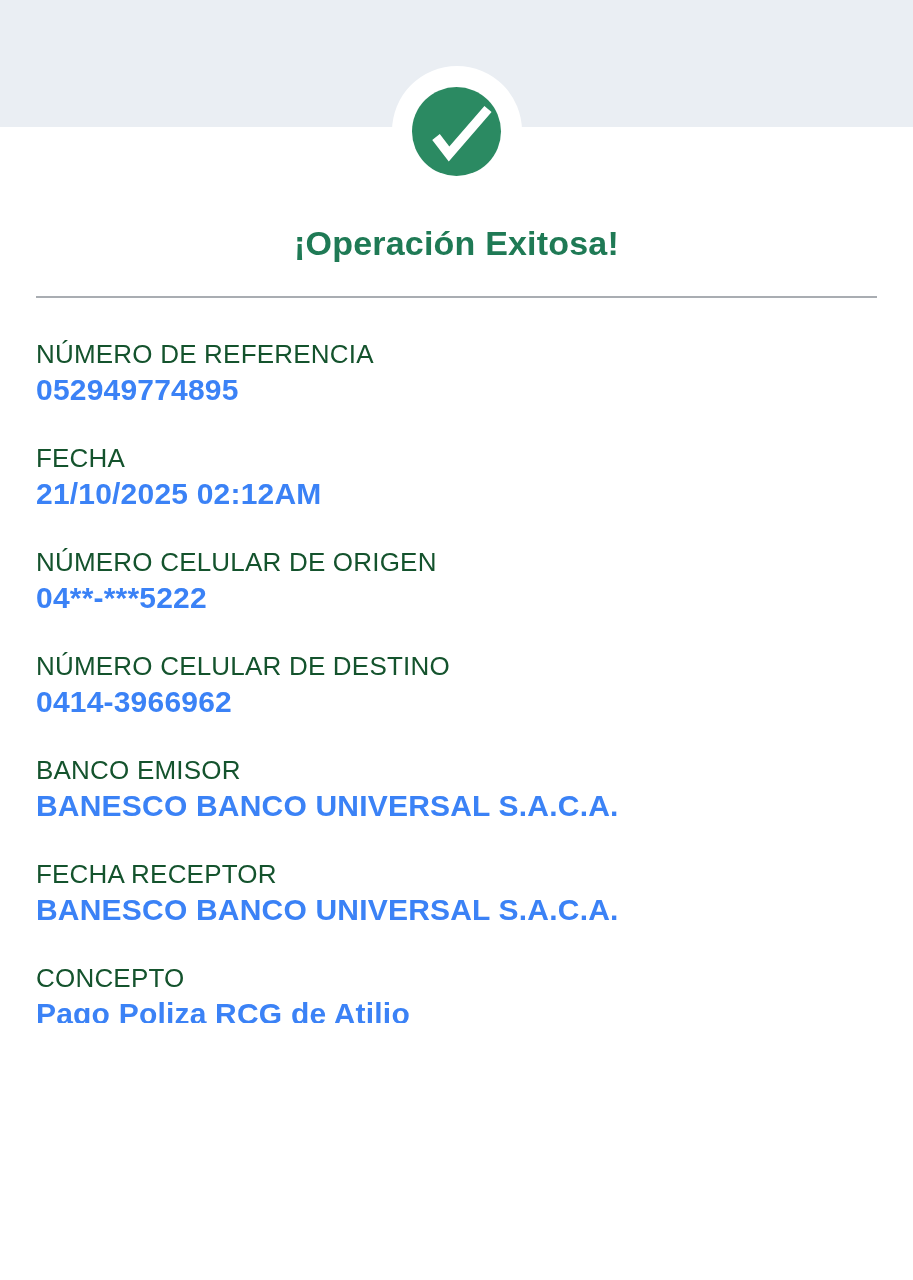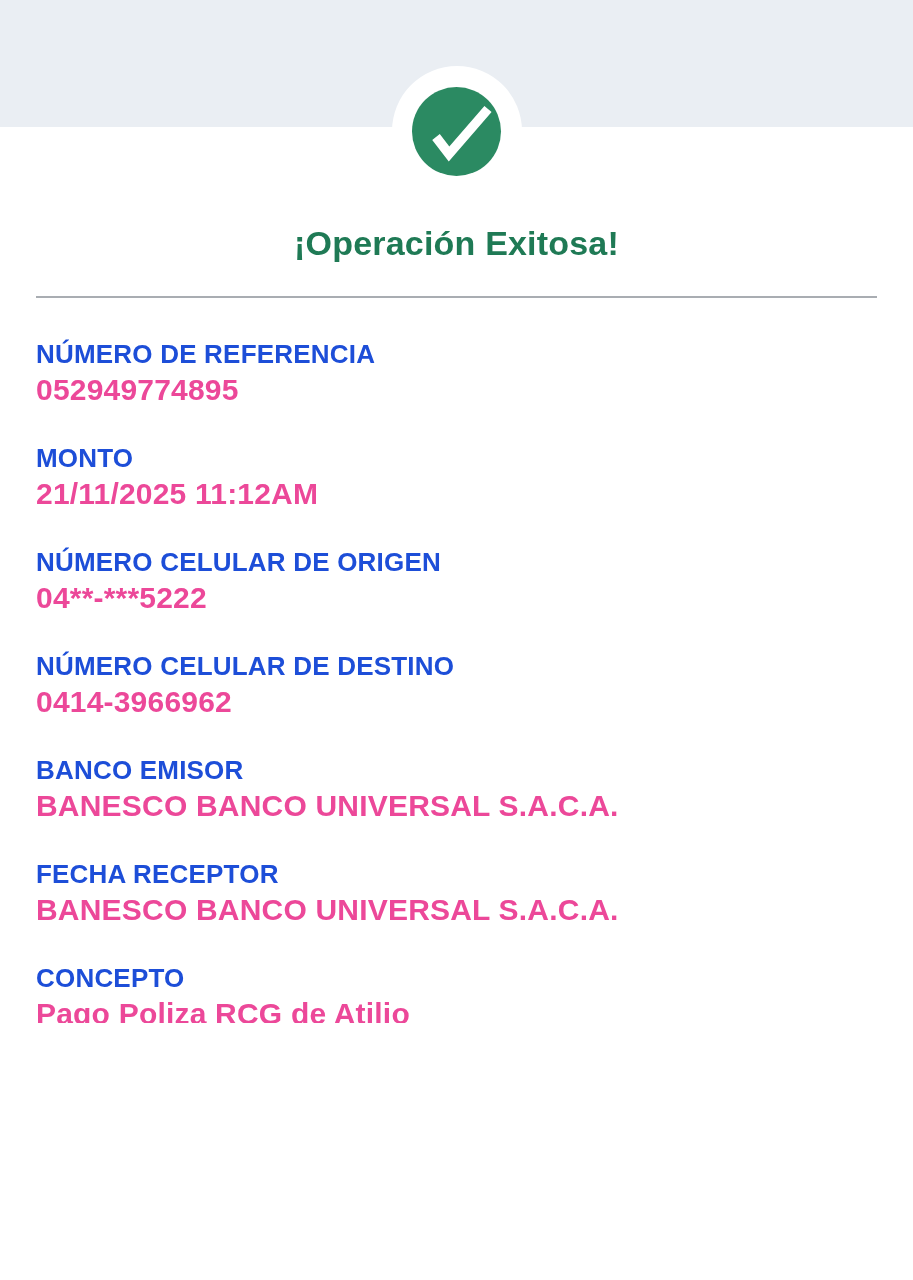--- a/index.html
+++ b/index.html
@@ -68,29 +68,29 @@
   }
   .fields {
     margin: 40px 36px 0 36px;
   }
   .field {
     margin-bottom: 33px;
   }
   .field-label {
     font-size: 26px;
     line-height: 33px;
-    font-weight: 700;
-    color: #1d4ed8;
+    font-weight: 400;
+    color: #14532d;
     letter-spacing: 0.2px;
   }
   .field-value {
     font-size: 30px;
     line-height: 38px;
     font-weight: 700;
-    color: #ec4899;
+    color: #3b82f6;
     letter-spacing: 0.2px;
   }
 </style>
 </head>
 <body>
 
 <div class="screen">
 
   <div class="top-band"></div>
 
@@ -106,22 +106,22 @@
 
   <div class="divider"></div>
 
   <div class="fields">
     <div class="field">
       <div class="field-label">NÚMERO DE REFERENCIA</div>
       <div class="field-value">052949774895</div>
     </div>
 
     <div class="field">
-      <div class="field-label">MONTO</div>
-      <div class="field-value">21/11/2025 11:12AM</div>
+      <div class="field-label">FECHA</div>
+      <div class="field-value">21/10/2025 02:12AM</div>
     </div>
 
     <div class="field">
       <div class="field-label">NÚMERO CELULAR DE ORIGEN</div>
       <div class="field-value">04**-***5222</div>
     </div>
 
     <div class="field">
       <div class="field-label">NÚMERO CELULAR DE DESTINO</div>
       <div class="field-value">0414-3966962</div>

